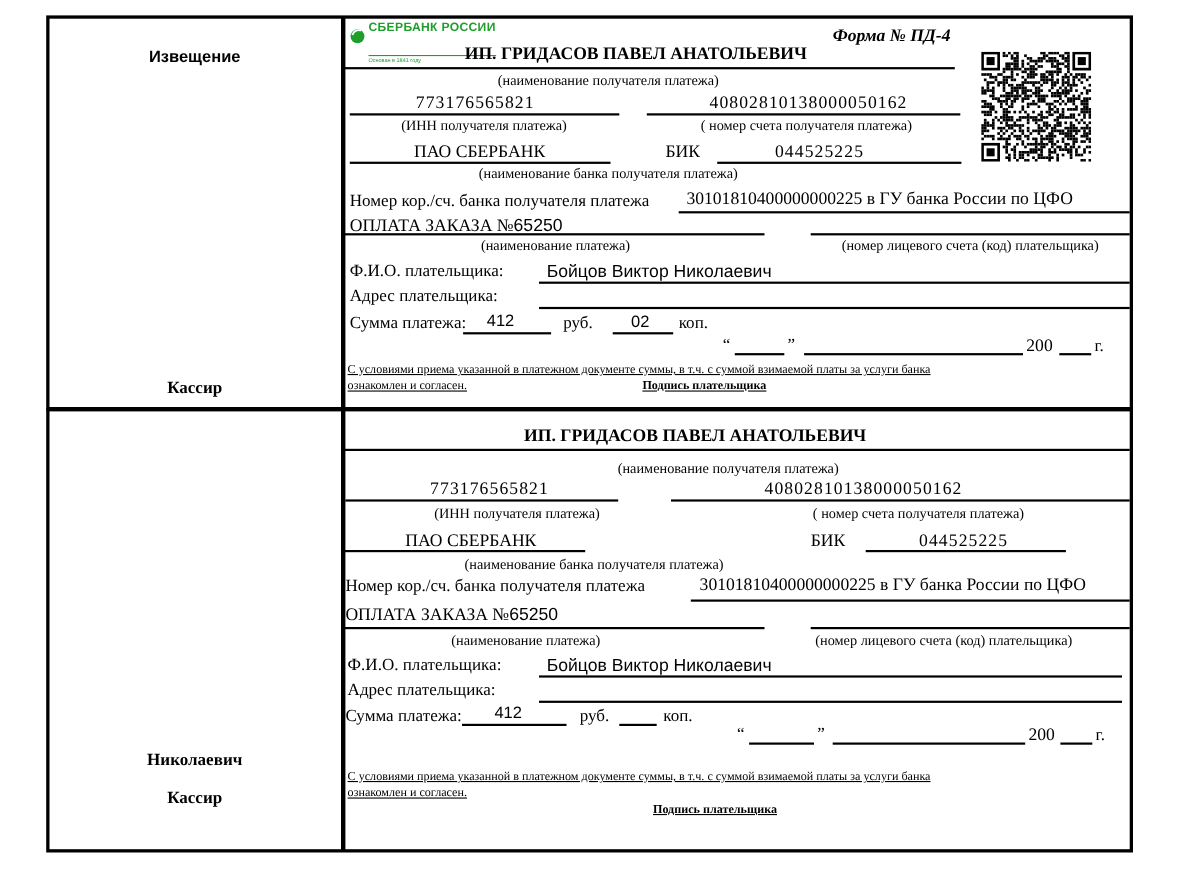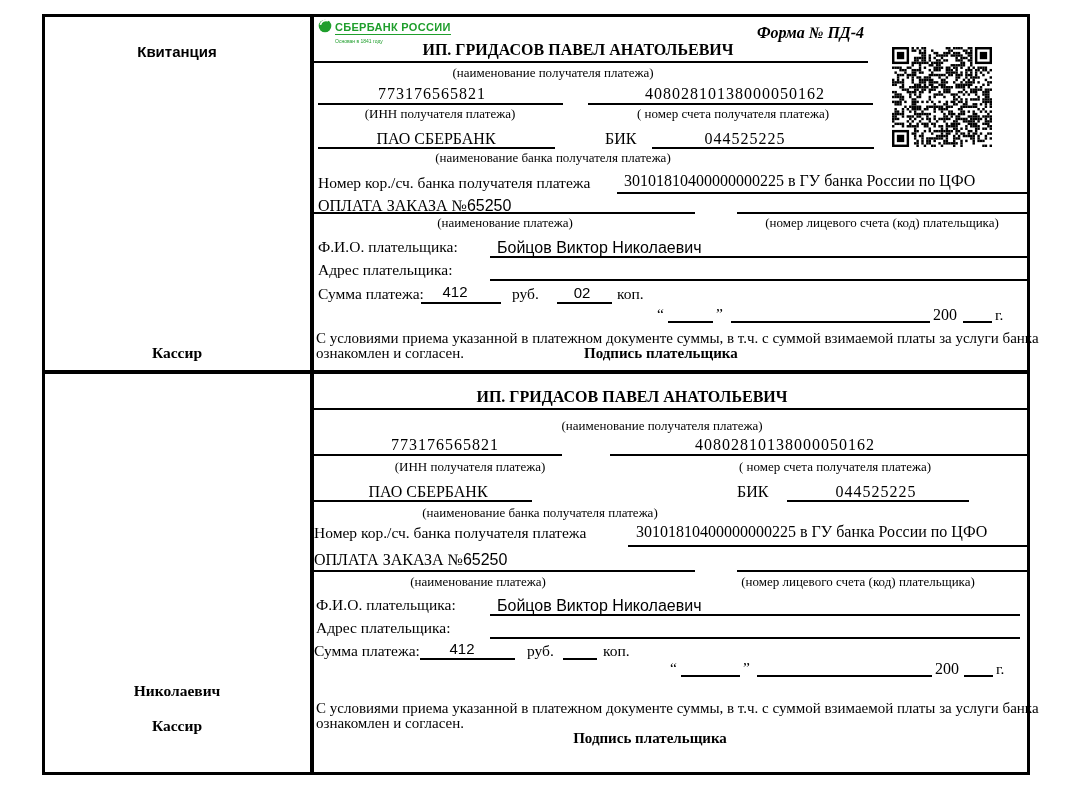--- a/index.html
+++ b/index.html
@@ -4,45 +4,45 @@
 <title>Форма № ПД-4</title>
 <style>
   html,body{margin:0;padding:0;background:#fff;}
   .page{position:relative;width:1073px;height:807px;background:#fff;overflow:hidden;
         font-family:"Liberation Serif","DejaVu Serif",serif;color:#000;}
   .box{position:absolute;border:3px solid #000;box-sizing:border-box;background:transparent;}
   .vline{position:absolute;width:4px;background:#000;}
   .ln{position:absolute;height:0;border-top:2px solid #000;}
   .t{position:absolute;font-size:15.5px;line-height:1.1;white-space:nowrap;color:#000;}
   .hint{font-size:13px;}
-  .sm{font-size:15px;}
+  .sm{font-size:11px;text-decoration:underline;}
   .b{font-weight:bold;}
   .i{font-style:italic;}
   .sans{font-family:"Liberation Sans","DejaVu Sans",sans-serif;font-size:16px;}
   .cx{transform:translateX(-50%);}
   .num{letter-spacing:1px;font-size:16px;}
   .logo{position:absolute;left:318px;top:19px;}
   .logo-row{display:flex;align-items:center;gap:3px;}
   .logo-text{font-family:"Liberation Sans","DejaVu Sans",sans-serif;font-size:11px;font-weight:bold;
-             color:#1f9e2c;border-bottom:1px solid #1f9e2c;padding-bottom:1px;letter-spacing:.3px;}
+             color:#1f9e2c;border-bottom:1px solid #1f9e2c;padding-bottom:19px;letter-spacing:.3px;}
   .logo-tag{font-family:"Liberation Sans","DejaVu Sans",sans-serif;font-size:5px;color:#1f9e2c;
             margin-left:17px;margin-top:1px;white-space:nowrap;}
   .qr{position:absolute;left:892px;top:47px;width:100px;height:100px;}
 </style>
 </head>
 <body>
 
 <div class="page">
 
   <div class="box" style="left:42px;top:14px;width:988px;height:359px;"></div>
   <div class="box" style="left:42px;top:371px;width:988px;height:404px;"></div>
   <div class="vline" style="left:310px;top:16px;height:355px;"></div>
   <div class="vline" style="left:310px;top:373px;height:400px;"></div>
 
-  <div class="t b cx" style="left:177px;top:44px;font-family:'Liberation Sans','DejaVu Sans',sans-serif;font-size:15px;">Квитанция</div>
+  <div class="t b cx" style="left:177px;top:44px;font-family:'Liberation Sans','DejaVu Sans',sans-serif;font-size:15px;">Извещение</div>
   <div class="t b cx" style="left:177px;top:344px;">Кассир</div>
 
   <div class="logo">
     <div class="logo-row">
       <span>
         <svg width="14" height="14" viewBox="0 0 20 20">
           <circle cx="10" cy="10" r="9" fill="#1f9e2c"></circle>
           <path d="M3.5 8.5 A8 8 0 0 1 14.5 2.6" stroke="#ffffff" stroke-width="2.4" fill="none"></path>
         </svg>
       </span>

